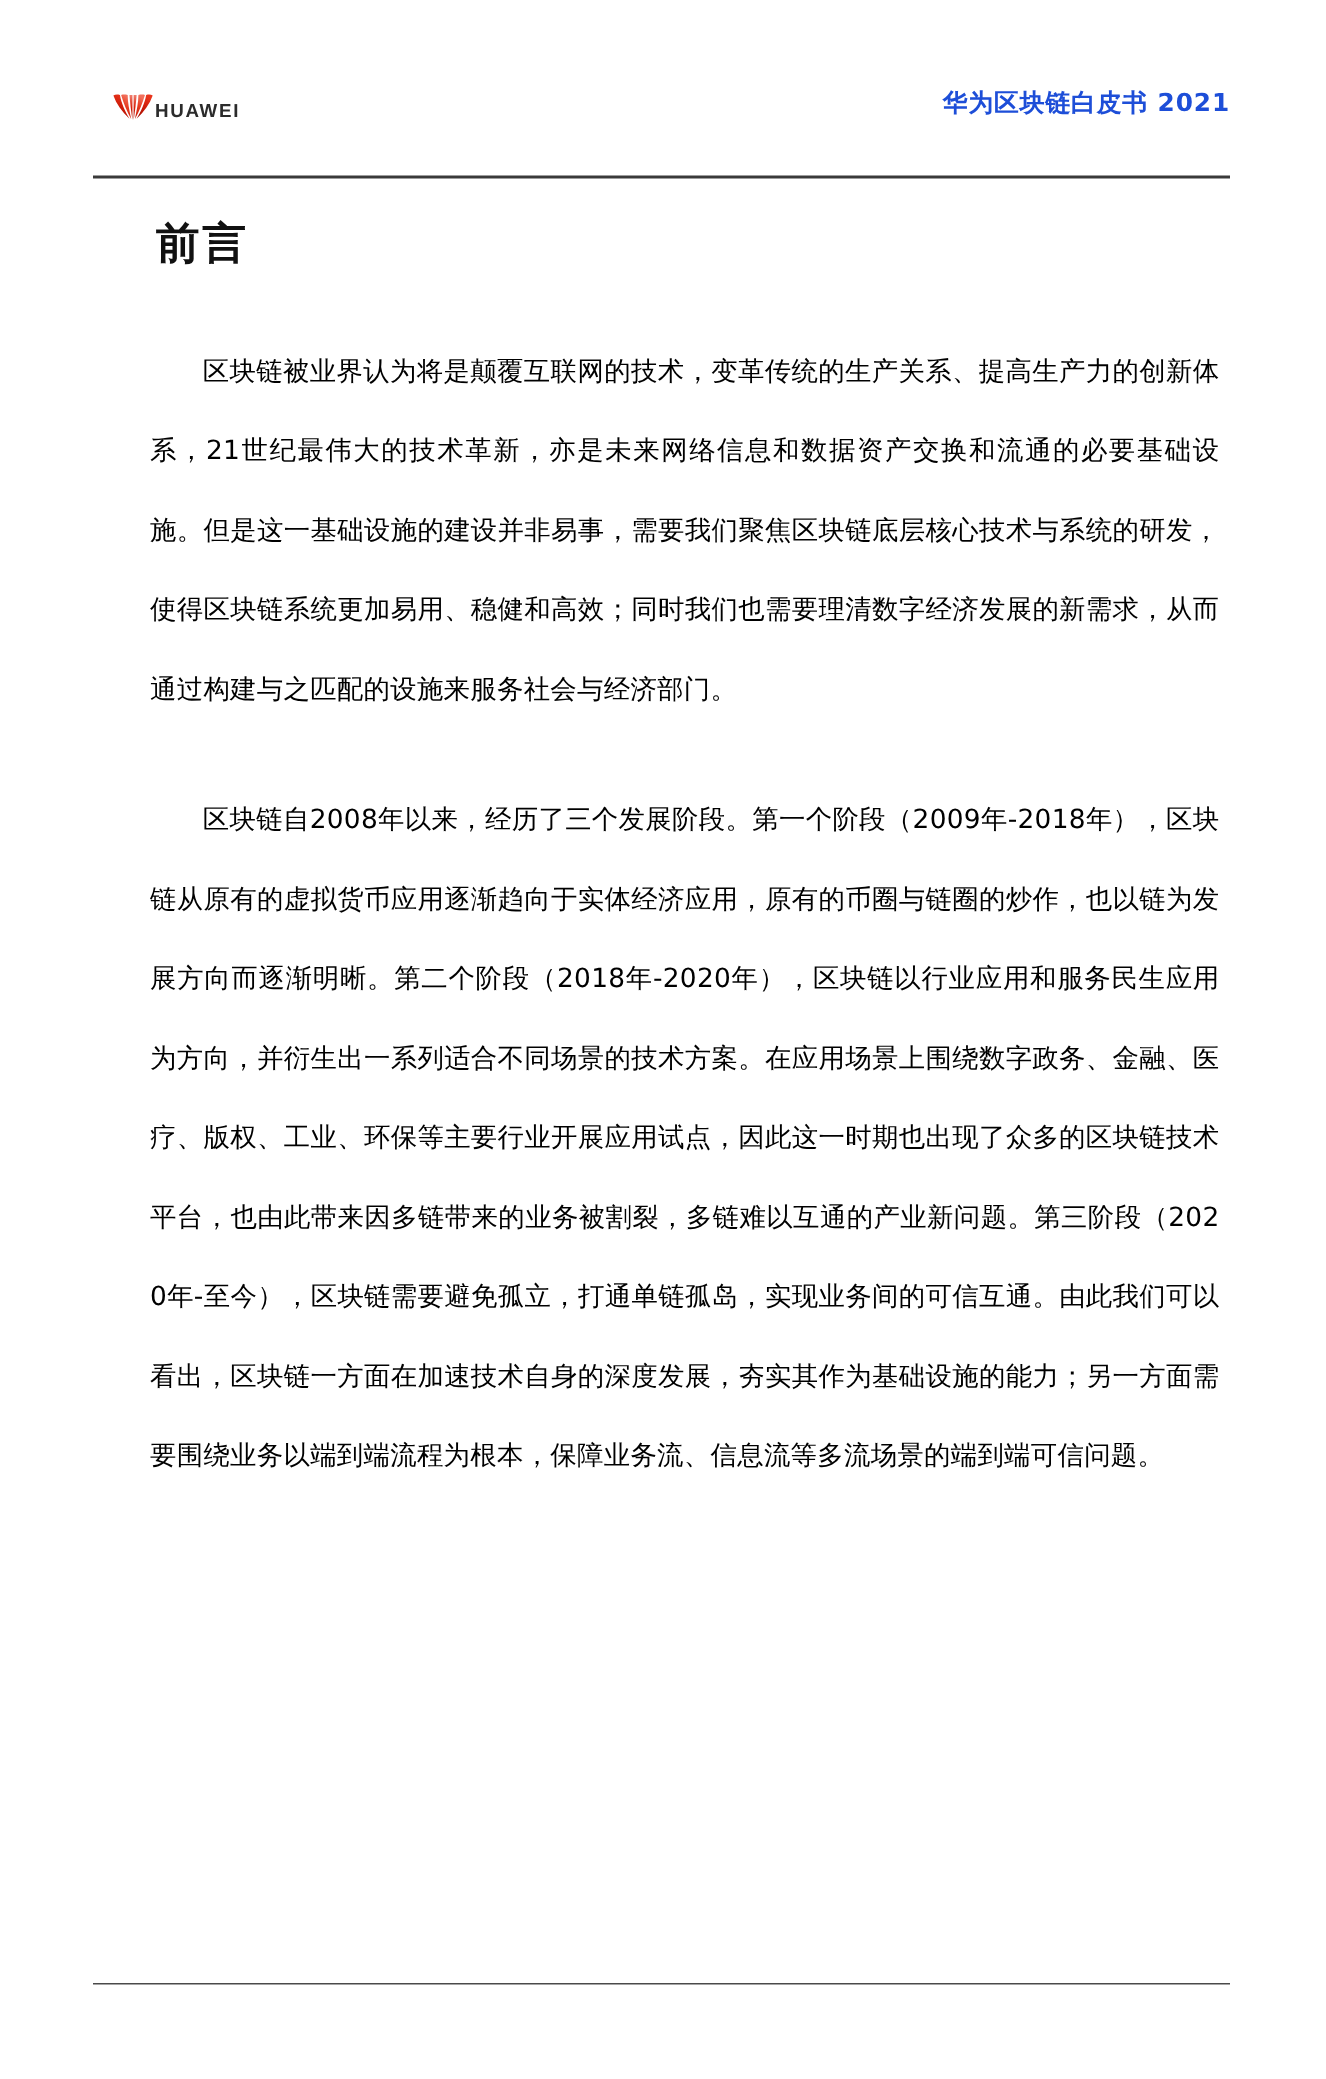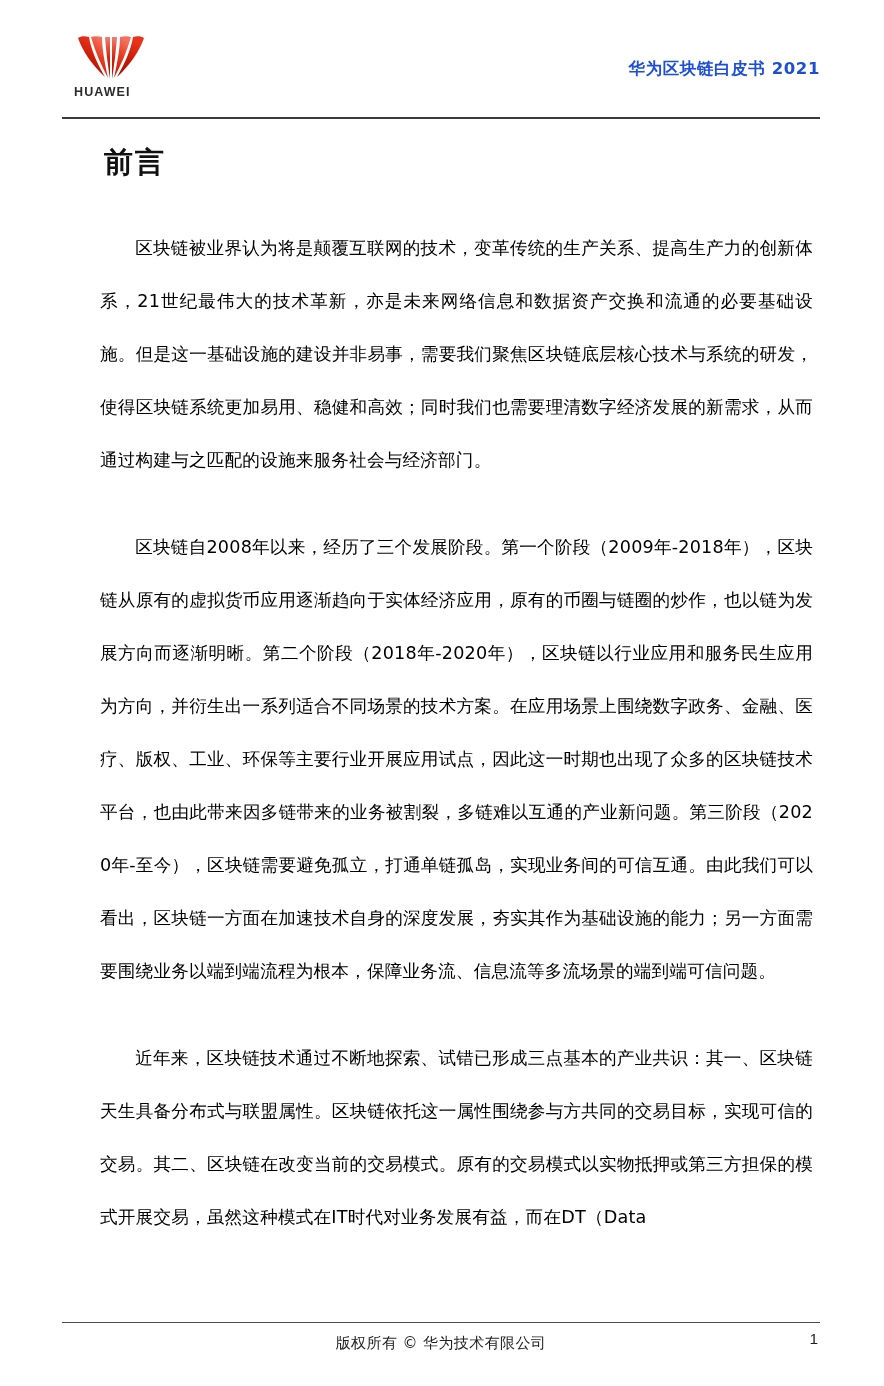--- a/index.html
+++ b/index.html
@@ -30,21 +30,22 @@
     width: 758px;
     height: 78px;
   }
   .logo-block {
     position: absolute;
     left: 12px;
     top: 2px;
     width: 86px;
     height: 72px;
     display: flex;
-    flex-direction: column;
+    flex-direction: row;
+    align-items: center;
     justify-content: flex-start;
   }
   .logo-mark {
     width: 74px;
     height: 46px;
     display: block;
   }
   .logo-wordmark {
     margin-top: 3px;
     font-size: 12.5px;
@@ -184,22 +185,17 @@
     <div class="header-title">华为区块链白皮书 2021</div>
   </div>
 
   <div class="header-rule"></div>
 
   <div class="content">
     <h1 class="section-heading">前言</h1>
 
     <p class="body-paragraph">区块链被业界认为将是颠覆互联网的技术，变革传统的生产关系、提高生产力的创新体系，21世纪最伟大的技术革新，亦是未来网络信息和数据资产交换和流通的必要基础设施。但是这一基础设施的建设并非易事，需要我们聚焦区块链底层核心技术与系统的研发，使得区块链系统更加易用、稳健和高效；同时我们也需要理清数字经济发展的新需求，从而通过构建与之匹配的设施来服务社会与经济部门。</p>
     <p class="body-paragraph">区块链自2008年以来，经历了三个发展阶段。第一个阶段（2009年-2018年），区块链从原有的虚拟货币应用逐渐趋向于实体经济应用，原有的币圈与链圈的炒作，也以链为发展方向而逐渐明晰。第二个阶段（2018年-2020年），区块链以行业应用和服务民生应用为方向，并衍生出一系列适合不同场景的技术方案。在应用场景上围绕数字政务、金融、医疗、版权、工业、环保等主要行业开展应用试点，因此这一时期也出现了众多的区块链技术平台，也由此带来因多链带来的业务被割裂，多链难以互通的产业新问题。第三阶段（2020年-至今），区块链需要避免孤立，打通单链孤岛，实现业务间的可信互通。由此我们可以看出，区块链一方面在加速技术自身的深度发展，夯实其作为基础设施的能力；另一方面需要围绕业务以端到端流程为根本，保障业务流、信息流等多流场景的端到端可信问题。</p>
-    <p class="body-paragraph">近年来，区块链技术通过不断地探索、试错已形成三点基本的产业共识：其一、区块链天生具备分布式与联盟属性。区块链依托这一属性围绕参与方共同的交易目标，实现可信的交易。其二、区块链在改变当前的交易模式。原有的交易模式以实物抵押或第三方担保的模式开展交易，虽然这种模式在IT时代对业务发展有益，而在DT（Data</p>
   </div>
 
   <div class="footer-rule"></div>
-  <div class="page-footer">
-    <div class="footer-copyright">版权所有 © 华为技术有限公司</div>
-    <div class="footer-pagenum">1</div>
-  </div>
 
 </div>
 
 </body></html>

